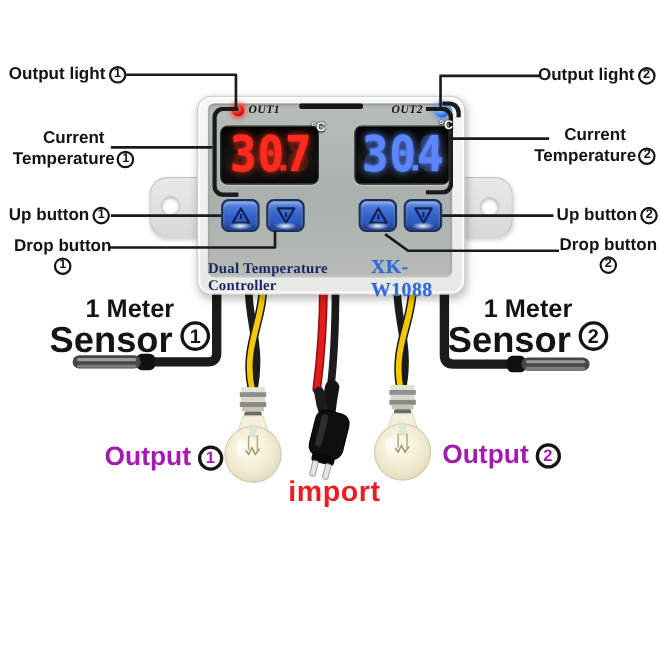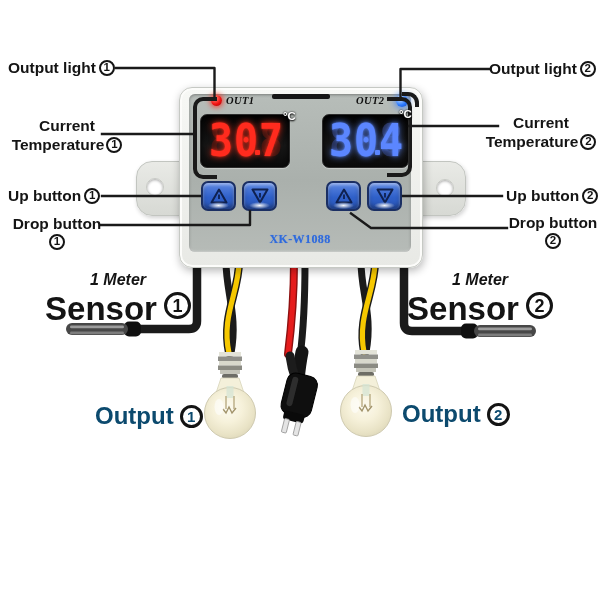--- a/index.html
+++ b/index.html
@@ -59,36 +59,36 @@
         text-shadow:0 1px 2px #000,0 0 2px #000;z-index:5;}
   .btn{position:absolute;width:35px;height:30px;border-radius:7px;border:2px solid #1b2f63;
        background:linear-gradient(180deg,#5d87e2,var(--c-button-blue,#2f60c9) 55%,#2a55b6);
        box-shadow:inset 0 2px 3px rgba(255,255,255,.4), inset 0 -3px 4px rgba(0,0,0,.3);
        display:flex;align-items:center;justify-content:center;padding:0;cursor:pointer;}
   .btn::after{content:"";position:absolute;left:15%;bottom:0;width:70%;height:7px;
        background:radial-gradient(ellipse at center,rgba(255,255,255,.95),rgba(255,255,255,0) 70%);}
   .brandrow{position:absolute;left:189px;top:232px;width:222px;display:flex;justify-content:center;
             align-items:baseline;gap:5px;font-family:"Liberation Serif",serif;font-weight:700;}
   .brand{font-size:13.5px;color:var(--c-brand-navy,#18255e);letter-spacing:.2px;}
-  .model{font-size:12px;color:var(--c-model-blue,#2f6bdc);letter-spacing:.4px;text-shadow:0 0 1px rgba(70,120,230,.6);}
+  .model{font-size:18px;color:var(--c-model-blue,#2f6bdc);letter-spacing:.4px;text-shadow:0 0 1px rgba(70,120,230,.6);}
 
   
   .lbl{position:absolute;display:flex;align-items:center;gap:3px;font-weight:700;
        font-size:15.5px;color:#141414;white-space:nowrap;}
   .lbl-col{flex-direction:column;gap:1px;white-space:normal;text-align:center;}
   .row{display:flex;align-items:center;justify-content:center;gap:2px;}
   .circ{box-sizing:border-box;display:inline-flex;align-items:center;justify-content:center;
         width:16px;height:16px;border:2px solid #141414;border-radius:50%;
         font-size:11.5px;font-weight:700;line-height:1;flex:0 0 auto;}
   .sensor-lbl{position:absolute;width:152px;text-align:center;color:#141414;font-weight:700;}
-  .sensor-lbl .l1{font-size:16px;line-height:24px;font-style:italic;}
+  .sensor-lbl .l1{font-size:23px;line-height:24px;}
   .sensor-lbl .l2{font-size:33px;line-height:34px;display:flex;align-items:flex-start;justify-content:center;gap:7px;}
   .circ-lg{box-sizing:border-box;display:inline-flex;align-items:center;justify-content:center;
         width:27px;height:27px;border:3px solid #141414;border-radius:50%;font-size:18px;font-weight:700;}
-  .output-lbl{position:absolute;display:flex;align-items:center;gap:6px;font-weight:700;font-size:24px;color:#0c4a6e;}
+  .output-lbl{position:absolute;display:flex;align-items:center;gap:6px;font-weight:700;font-size:24px;color:#a21caf;}
   .circ-md{box-sizing:border-box;display:inline-flex;align-items:center;justify-content:center;
         width:23px;height:23px;border:3px solid #141414;border-radius:50%;font-size:15px;font-weight:700;}
   .import-lbl{position:absolute;left:262px;top:431px;font-size:26px;font-weight:700;
         color:var(--c-import-red,#ed1c24);letter-spacing:.5px;}
 </style>
 </head>
 <body>
 
 <div class="canvas">
 
@@ -254,20 +254,21 @@
       </svg>
     </button>
     <button class="btn" style="left:367px;top:181px;">
       <svg width="20" height="18" viewBox="0 0 20 18">
         <path d="M10 15.5 L2.5 2.5 H17.5 Z" fill="none" stroke="#0f2150" stroke-width="2" stroke-linejoin="round"></path>
         <line x1="10" y1="6" x2="10" y2="10.5" stroke="#0f2150" stroke-width="1.8"></line>
       </svg>
     </button>
 
     <div class="brandrow">
+      <span class="brand">Dual Temperature Controller</span>
       <span class="model">XK-W1088</span>
     </div>
   </div>
 
   <svg id="callout-svg" width="600" height="600" viewBox="0 0 600 600" fill="none" stroke="#1a1a1a" stroke-width="2.4" stroke-linecap="square" stroke-linejoin="round">
     <path d="M116,68 H214.5 V96"></path>
     <path d="M489,69 H400.5 V96"></path>
     <path d="M102,134 H192"></path>
     <path d="M498,126 H409"></path>
     <path d="M102,196 H200"></path>
@@ -337,14 +338,15 @@
 
     <div class="output-lbl" style="left:95px;top:402px;">
       <span>Output</span>
       <span class="circ-md">1</span>
     </div>
     <div class="output-lbl" style="left:402px;top:400px;">
       <span>Output</span>
       <span class="circ-md">2</span>
     </div>
 
+    <div class="import-lbl">import</div>
   </div>
 </div>
 
 </body></html>

